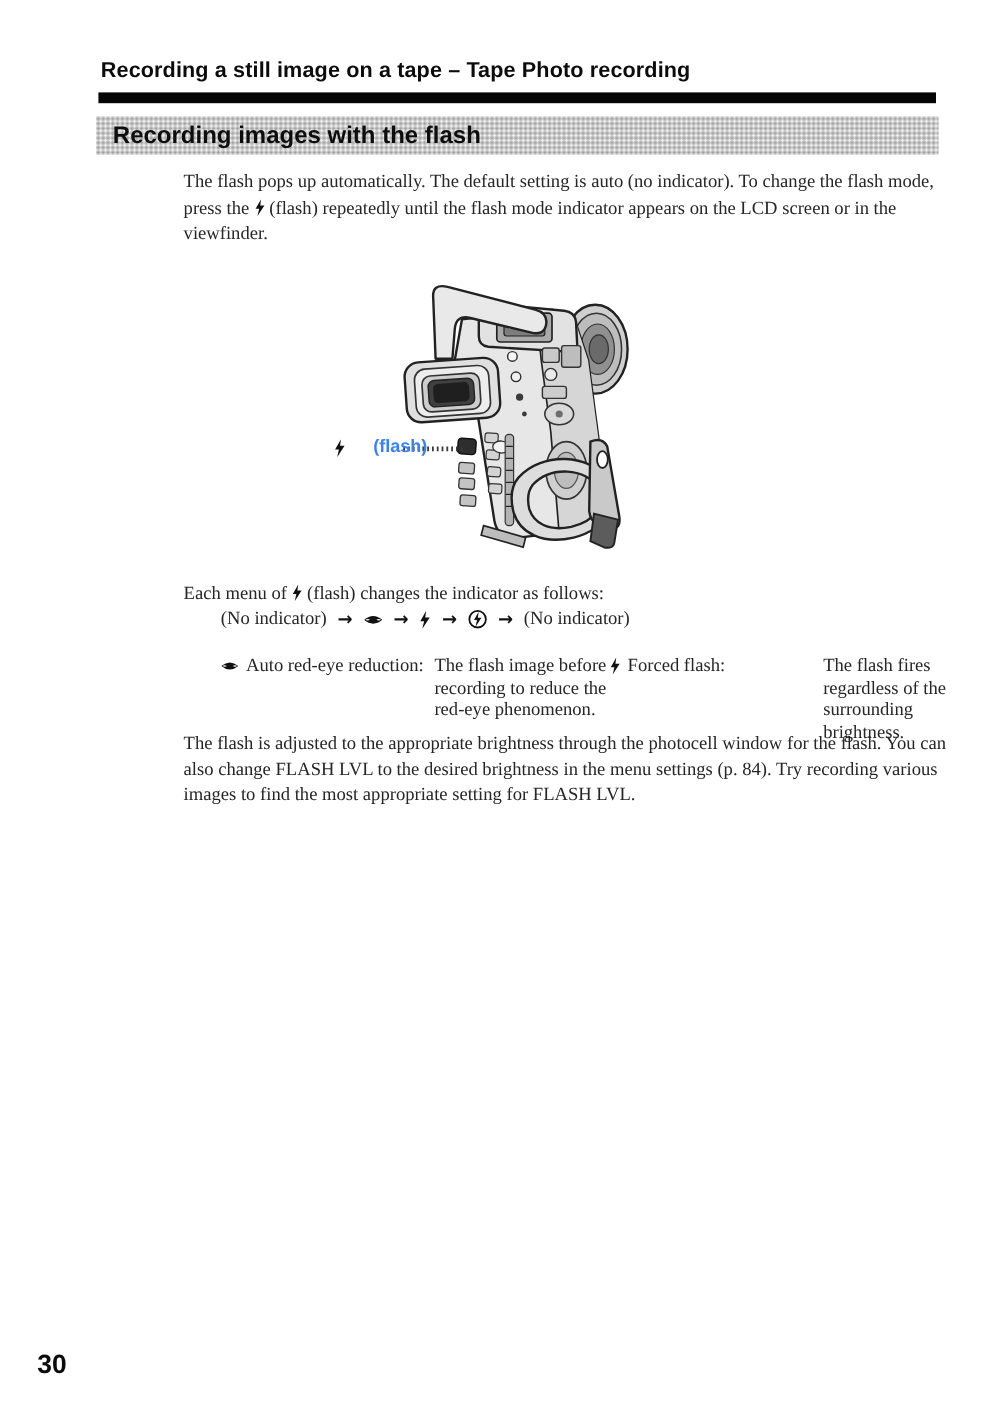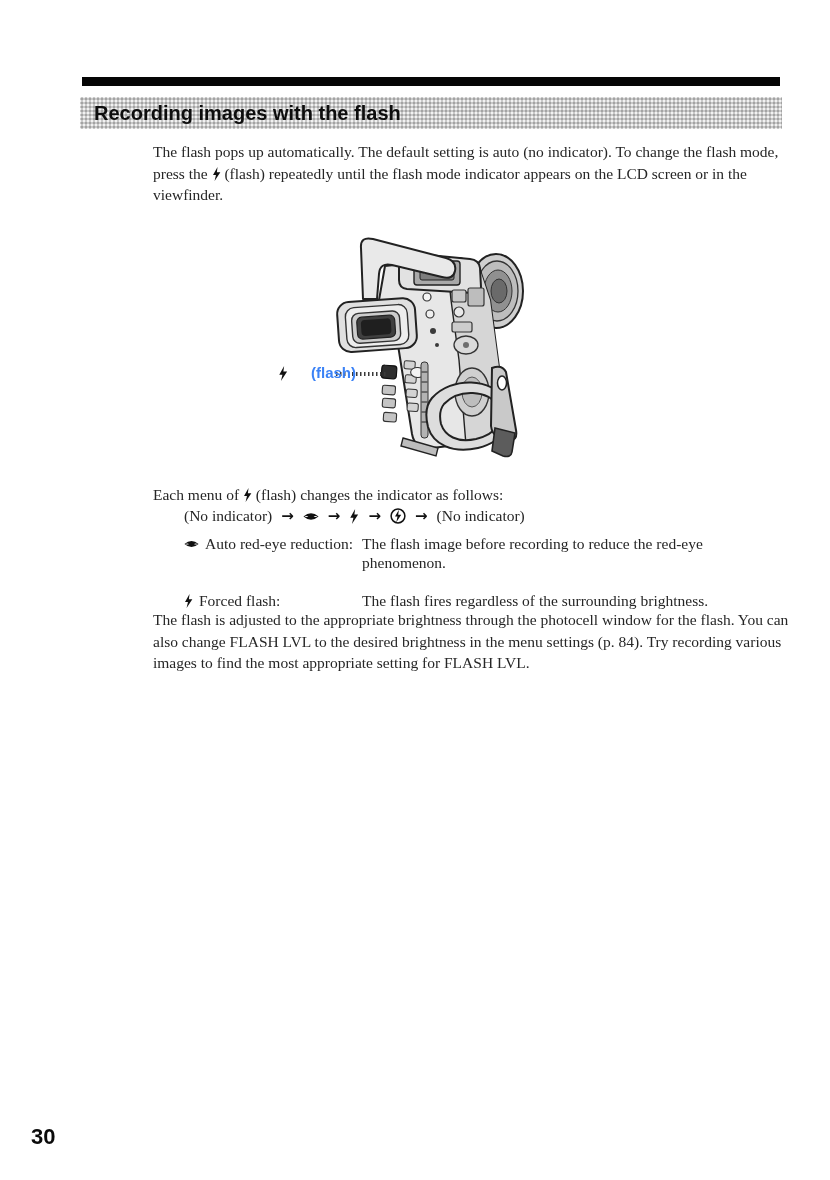--- a/index.html
+++ b/index.html
@@ -40,21 +40,21 @@
     font-family:"Liberation Sans", sans-serif;font-weight:bold;font-size:15px;
     line-height:16px;color:#3b82f6;white-space:nowrap;
     display:flex;align-items:center;gap:23px;
   }
   
   .sequence{
     position:absolute;left:184px;top:507px;display:flex;align-items:center;gap:9px;
     font-size:15.5px;color:#262626;
   }
   .arr{font-family:"DejaVu Sans", sans-serif;font-weight:bold;font-size:15px;color:#111;}
-  .modes{position:absolute;left:184px;top:535px;width:606px;display:flex;flex-direction:column;row-gap:20px;}
+  .modes{position:absolute;left:184px;top:546px;width:606px;display:flex;flex-direction:row;row-gap:6px;}
   .mode-row{display:flex;align-items:flex-start;}
   .mode-label{
     flex:0 0 178px;display:flex;align-items:center;gap:6px;
     font-size:15.5px;line-height:18.5px;color:#262626;
   }
   .mode-desc{flex:1 1 auto;font-size:15.5px;line-height:18.5px;color:#262626;max-width:424px;}
   .ig{flex:0 0 auto;}
   
   .page-num{
     position:absolute;left:31px;top:1124px;
@@ -77,20 +77,21 @@
     </symbol>
     <symbol id="noflash" viewBox="0 0 16 16">
       <circle cx="8" cy="8" r="6.9" fill="none" stroke="#111" stroke-width="1.5"></circle>
       <path d="M8.9 1.8 L5 8.6 H7.5 L6.3 14.2 L11.2 6.7 H8.2 Z" fill="#111"></path>
     </symbol>
   </defs>
 </svg>
 
 <div class="page">
 
+  <h1 class="doc-title">Recording a still image on a tape – Tape Photo recording</h1>
   <div class="title-rule"></div>
 
   <div class="section-band">
     <span>Recording images with the flash</span>
   </div>
 
   <p class="bodytext intro"><span>The flash pops up automatically. The default setting is auto (no indicator). To change the flash mode, press the</span>
     <svg class="ig" width="9" height="14" style="vertical-align:-2px">
         <use href="#bolt"></use>
       </svg>

